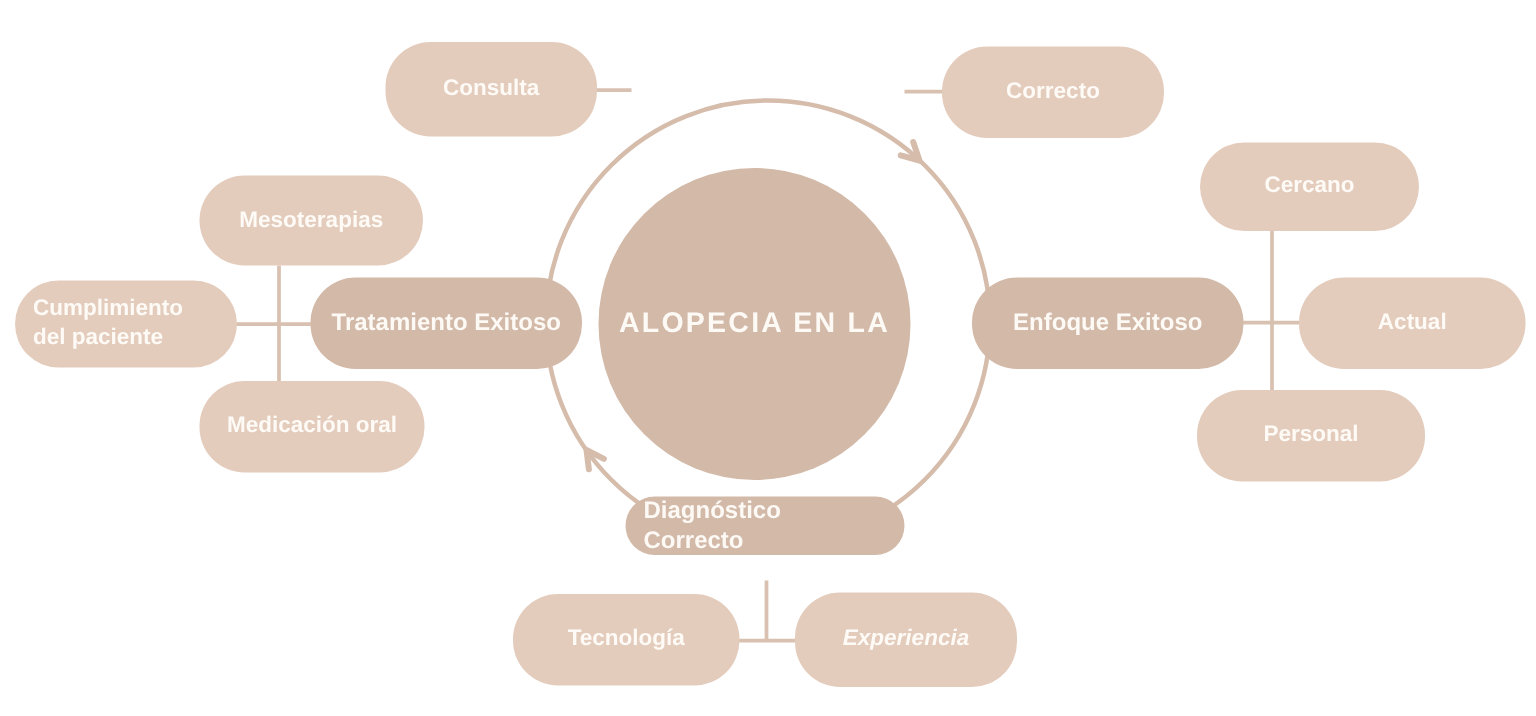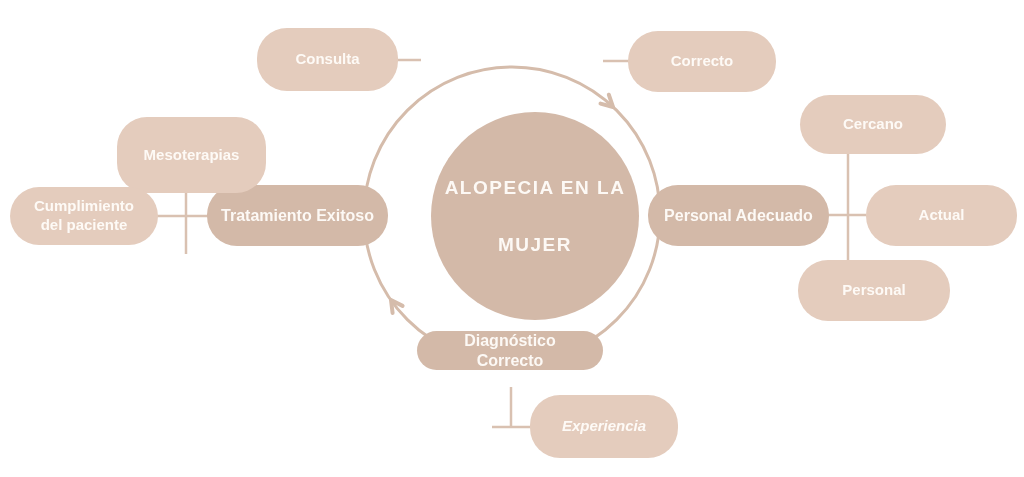--- a/index.html
+++ b/index.html
@@ -15,21 +15,20 @@
     position: absolute;
     left: 0; top: 0;
     z-index: 0;
   }
   .node {
     position: absolute;
     z-index: 1;
     display: flex;
     align-items: center;
     justify-content: center;
-    text-align: center;
     border-radius: 30px;
     color: rgba(255, 253, 250, 0.94);
     font-weight: bold;
     box-sizing: border-box;
     padding: 4px 12px;
     line-height: 1.25;
   }
   .node.main {
     background: #d3b9a8;
     font-size: 16px;
@@ -64,33 +63,34 @@
       <line x1="603" y1="61" x2="629" y2="61"></line>
       <line x1="828" y1="215" x2="866" y2="215"></line>
       <line x1="848" y1="154" x2="848" y2="276"></line>
       <line x1="157" y1="216" x2="208" y2="216"></line>
       <line x1="186" y1="177" x2="186" y2="254"></line>
       <line x1="511" y1="387" x2="511" y2="427"></line>
       <line x1="492" y1="427" x2="531" y2="427"></line>
     </g>
   </svg>
 
-  <div class="node central" style="left:431px; top:112px; width:208px; height:208px;gap:27px;">
+  <div class="node central" style="left:399px; top:112px; width:208px; height:208px;gap:27px;">
     <span>ALOPECIA EN LA</span>
-    <span>MUJER</span>
   </div>
 
   <div class="node sub" style="left:257px; top:28px; width:141px; height:63px;">Consulta</div>
   <div class="node sub" style="left:628px; top:31px; width:148px; height:61px;">Correcto</div>
 
-  <div class="node main" style="left:648px; top:185px; width:181px; height:61px;">Personal Adecuado</div>
+  <div class="node main" style="left:648px; top:185px; width:181px; height:61px;">Enfoque Exitoso</div>
   <div class="node sub" style="left:866px; top:185px; width:151px; height:61px;">Actual</div>
   <div class="node sub" style="left:800px; top:95px; width:146px; height:59px;">Cercano</div>
   <div class="node sub" style="left:798px; top:260px; width:152px; height:61px;">Personal</div>
 
   <div class="node main" style="left:207px; top:185px; width:181px; height:61px;">Tratamiento Exitoso</div>
-  <div class="node sub" style="left:117px; top:117px; width:149px; height:76px;">Mesoterapias</div>
+  <div class="node sub" style="left:133px; top:117px; width:149px; height:60px;">Mesoterapias</div>
   <div class="node sub" style="left:10px; top:187px; width:148px; height:58px;">Cumplimiento del paciente</div>
+  <div class="node sub" style="left:133px; top:254px; width:150px; height:61px;">Medicación oral</div>
 
   <div class="node main" style="left:417px; top:331px; width:186px; height:39px;">Diagnóstico Correcto</div>
+  <div class="node sub" style="left:342px; top:396px; width:151px; height:61px;">Tecnología</div>
   <div class="node sub" style="left:530px; top:395px; width:148px; height:63px;font-style:italic;">Experiencia</div>
 
 </div>
 
 </body></html>

